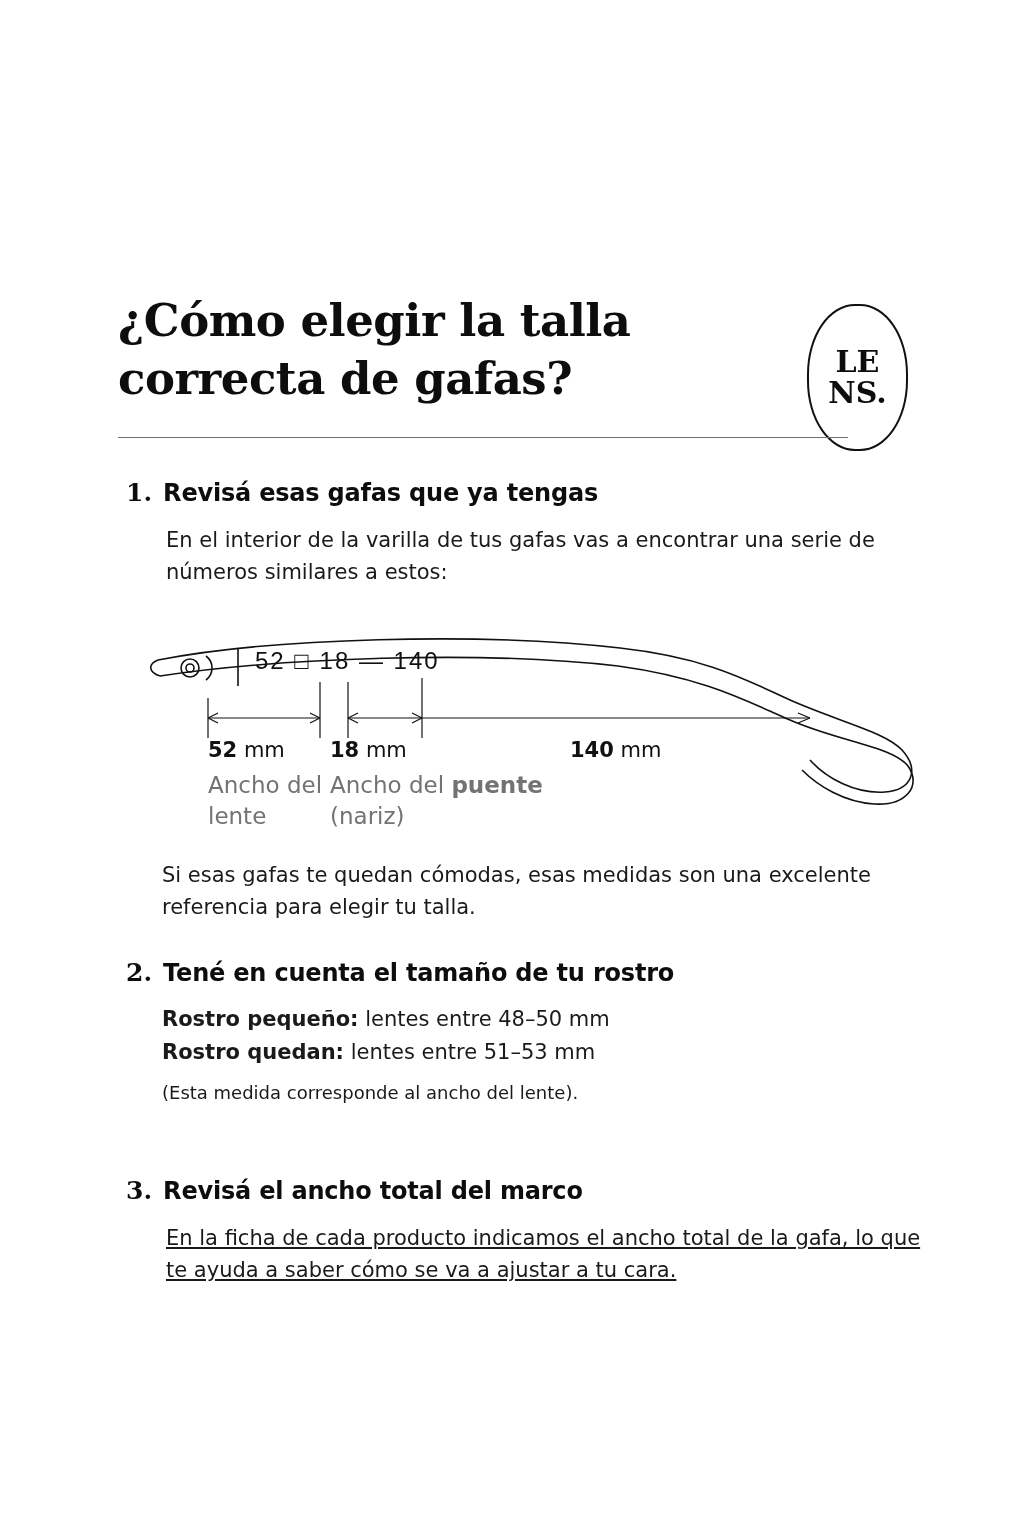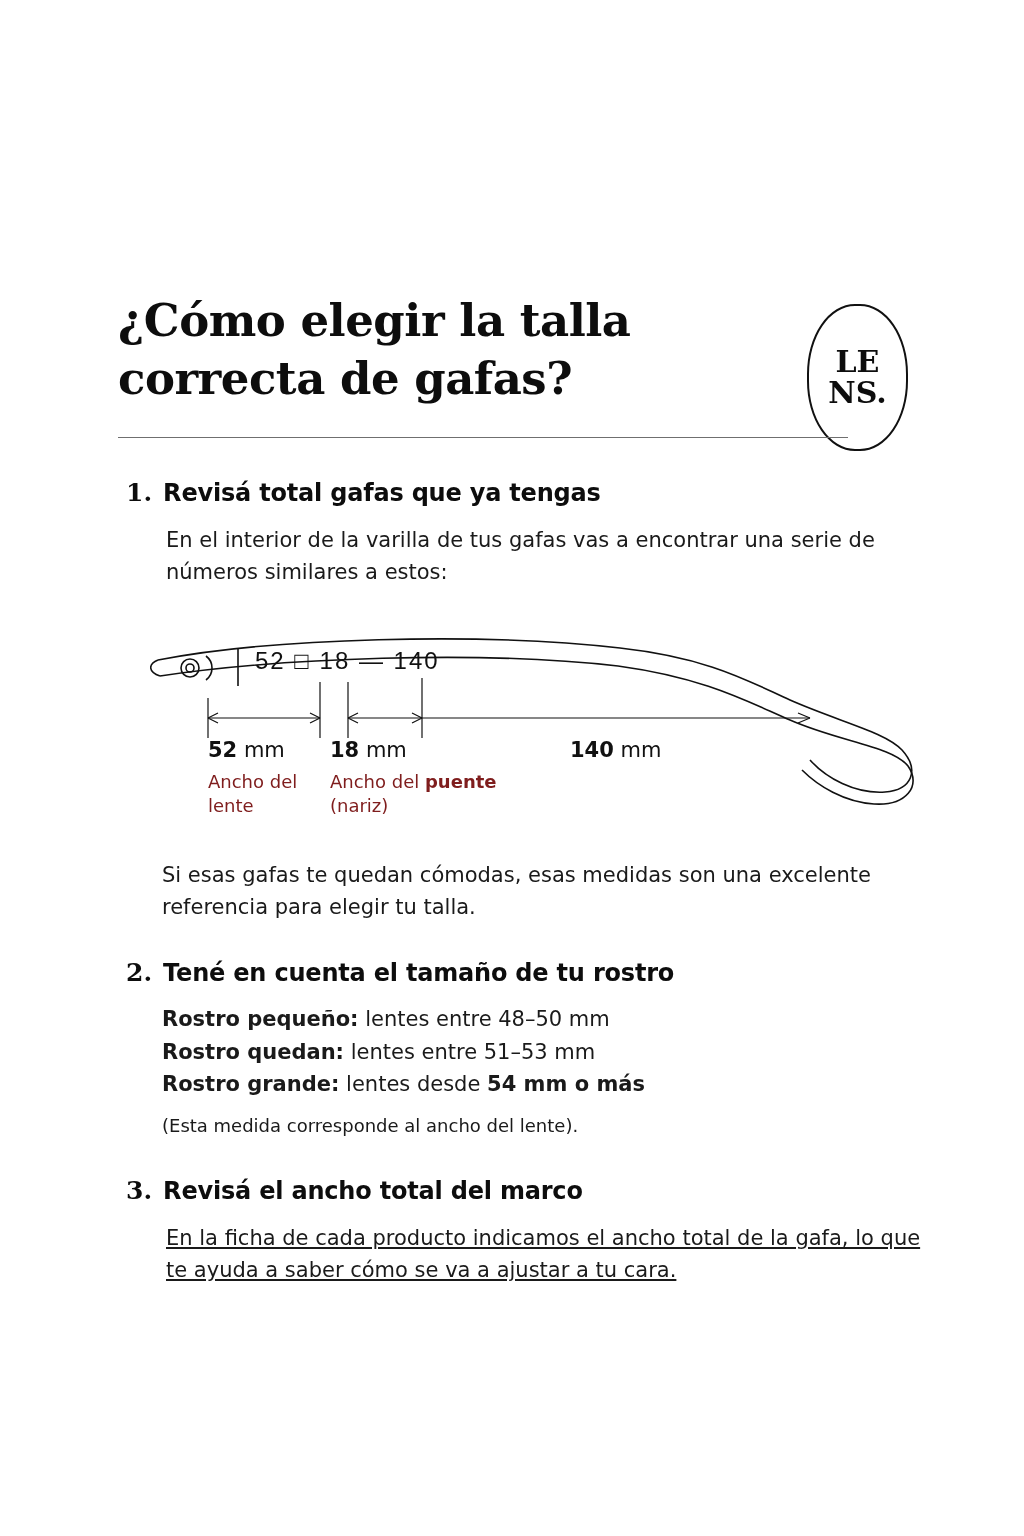--- a/index.html
+++ b/index.html
@@ -142,23 +142,23 @@
   }
   .dim .val {
     font-family: "DejaVu Sans", sans-serif;
     font-size: 21px;
     color: #111;
     white-space: nowrap;
   }
   .dim .val b { font-weight: 700; }
   .dim .cap {
     font-family: "DejaVu Sans", sans-serif;
-    font-size: 18px;
+    font-size: 23px;
     line-height: 1.35;
-    color: #7f1d1d;
+    color: #737373;
     margin-top: 8px;
     white-space: pre-line;
   }
   .dim .cap b { font-weight: 700; }
 
   #dim1 { left: 58px; width: 130px; }
   #dim2 { left: 180px; width: 220px; }
   #dim3 { left: 420px; width: 260px; }
 
   .after-diagram {
@@ -205,21 +205,21 @@
     <div class="logo">
       <span>LE</span>
       <span>NS.</span>
     </div>
   </div>
   <div class="rule"></div>
 
   <div class="step" id="step1">
     <div class="step-head">
       <span class="step-num">1.</span>
-      <span class="step-title">Revisá total gafas que ya tengas</span>
+      <span class="step-title">Revisá esas gafas que ya tengas</span>
     </div>
     <div class="body-text">En el interior de la varilla de tus gafas vas a encontrar una serie de números similares a estos:</div>
   </div>
 
   <div class="diagram">
     <svg width="790" height="230" viewBox="0 0 790 230">
 
       <path d="M8 40 C 120 18, 330 12, 470 28 C 560 38, 600 62, 640 80 C 690 102, 735 112, 752 130 C 770 150, 762 170, 735 172 C 705 174, 676 158, 660 140" fill="none" stroke="#111" stroke-width="1.6"></path>
 
       <path d="M10 56 C 130 38, 330 30, 468 46 C 556 58, 598 82, 640 100 C 690 122, 742 126, 758 146 C 772 166, 756 186, 724 184 C 694 182, 668 166, 652 150" fill="none" stroke="#111" stroke-width="1.6"></path>
@@ -277,23 +277,20 @@
       <span class="step-num">2.</span>
       <span class="step-title">Tené en cuenta el tamaño de tu rostro</span>
     </div>
     <div class="face-list">
       <div class="face-row">
         <b>Rostro pequeño:</b><span> lentes entre 48–50 mm</span>
       </div>
       <div class="face-row">
         <b>Rostro quedan:</b><span> lentes entre 51–53 mm</span>
       </div>
-      <div class="face-row">
-        <b>Rostro grande:</b><span> lentes desde </span><b>54 mm o más</b>
-      </div>
     </div>
     <div class="note">(Esta medida corresponde al ancho del lente).</div>
   </div>
 
   <div class="step" id="step3">
     <div class="step-head">
       <span class="step-num">3.</span>
       <span class="step-title">Revisá el ancho total del marco</span>
     </div>
     <div class="body-text">En la ficha de cada producto indicamos el ancho total de la gafa, lo que te ayuda a saber cómo se va a ajustar a tu cara.</div>

